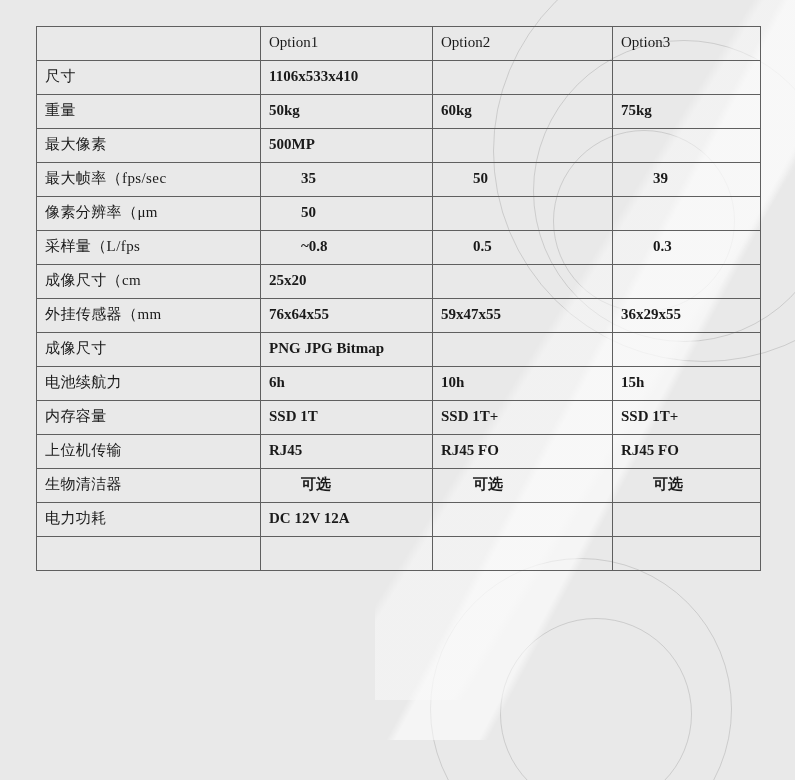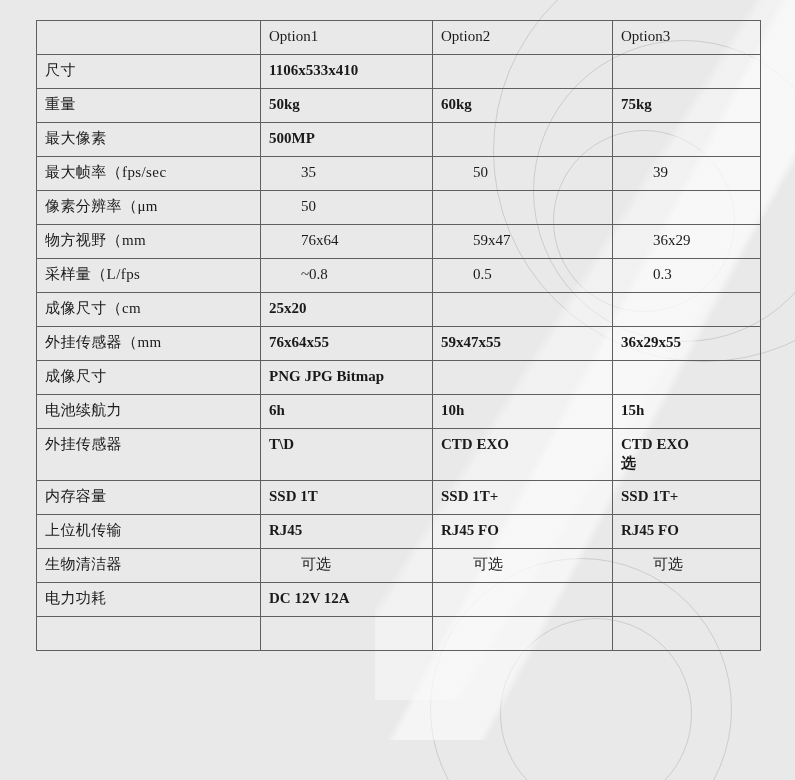--- a/index.html
+++ b/index.html
@@ -42,21 +42,21 @@
     width: 620px;
     height: 820px;
     right: -200px;
     top: -120px;
     background: linear-gradient(122deg, rgba(255,255,255,0) 40%, rgba(250,250,250,0.5) 41%, rgba(250,250,250,0.5) 52%, rgba(255,255,255,0) 53%);
   }
 
   .sheet {
     position: absolute;
     left: 36px;
-    top: 20px;
+    top: 26px;
     width: 724px;
   }
 
   table.spec-table {
     border-collapse: collapse;
     width: 724px;
     table-layout: fixed;
     background: transparent;
   }
   table.spec-table td {
@@ -80,21 +80,21 @@
   }
   .hdr {
     font-size: 15px;
   }
   .val {
     font-size: 15px;
     font-weight: bold;
     font-family: "Liberation Serif", serif;
   }
   .val.plain {
-    font-weight: normal;
+    font-weight: bold;
     padding-left: 40px;
   }
   .spacer-row td {
     height: 26px;
   }
   .two-line { line-height: 1.55; }
 </style>
 </head>
 <body>
 
@@ -145,26 +145,20 @@
           <td class="val plain">50</td>
           <td class="val plain">39</td>
         </tr>
         <tr>
           <td class="rowlabel">像素分辨率（μm</td>
           <td class="val plain">50</td>
           <td class="val plain"></td>
           <td class="val plain"></td>
         </tr>
         <tr>
-          <td class="rowlabel">物方视野（mm</td>
-          <td class="val plain">76x64</td>
-          <td class="val plain">59x47</td>
-          <td class="val plain">36x29</td>
-        </tr>
-        <tr>
           <td class="rowlabel">采样量（L/fps</td>
           <td class="val plain">~0.8</td>
           <td class="val plain">0.5</td>
           <td class="val plain">0.3</td>
         </tr>
         <tr>
           <td class="rowlabel">成像尺寸（cm</td>
           <td class="val">25x20</td>
           <td class="val"></td>
           <td class="val"></td>
@@ -181,26 +175,20 @@
           <td class="val"></td>
           <td class="val"></td>
         </tr>
         <tr>
           <td class="rowlabel">电池续航力</td>
           <td class="val">6h</td>
           <td class="val">10h</td>
           <td class="val">15h</td>
         </tr>
         <tr>
-          <td class="rowlabel">外挂传感器</td>
-          <td class="val">T\D</td>
-          <td class="val">CTD  EXO</td>
-          <td class="val two-line">CTD   EXO<br>选</td>
-        </tr>
-        <tr>
           <td class="rowlabel">内存容量</td>
           <td class="val">SSD 1T</td>
           <td class="val">SSD 1T+</td>
           <td class="val">SSD 1T+</td>
         </tr>
         <tr>
           <td class="rowlabel">上位机传输</td>
           <td class="val">RJ45</td>
           <td class="val">RJ45  FO</td>
           <td class="val">RJ45   FO</td>

